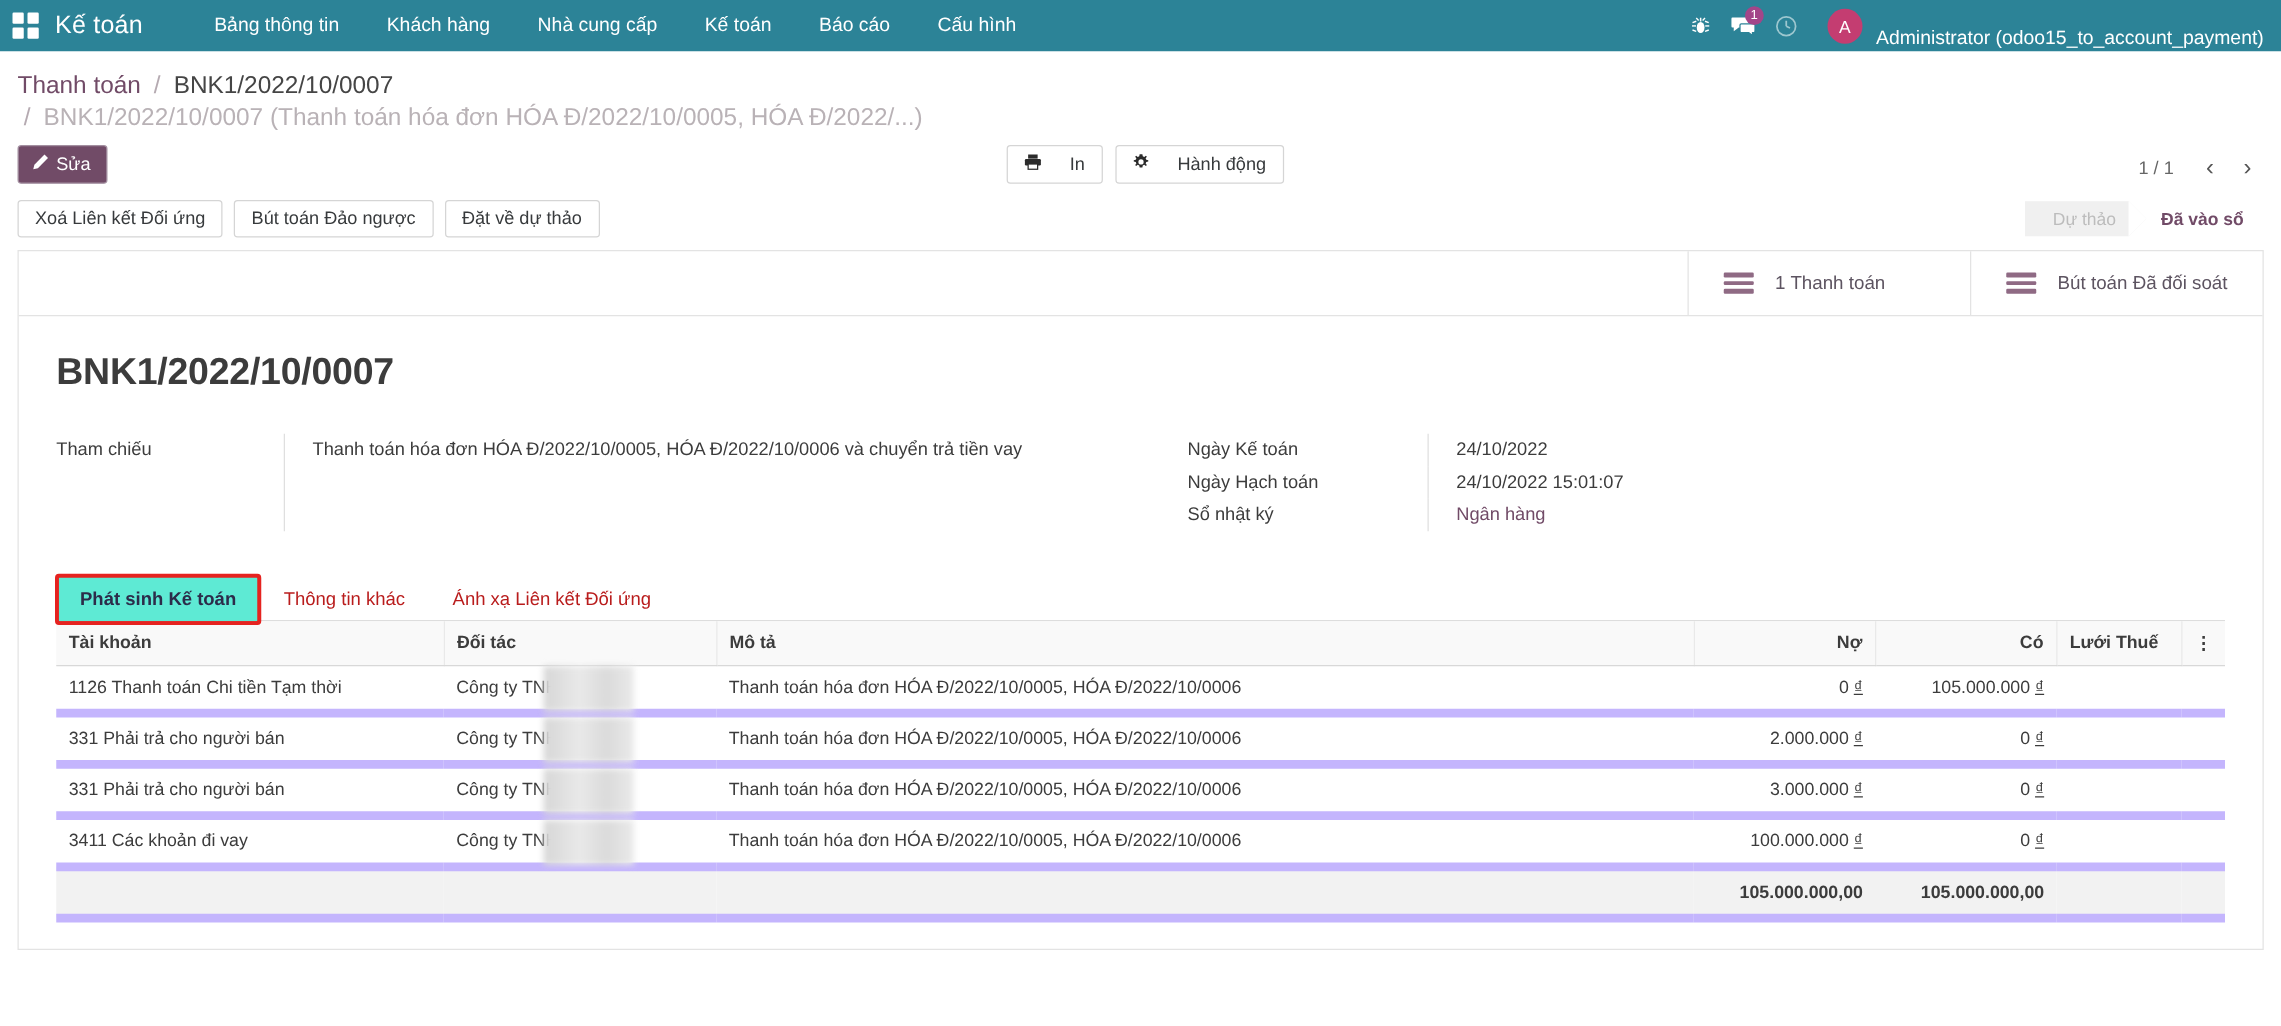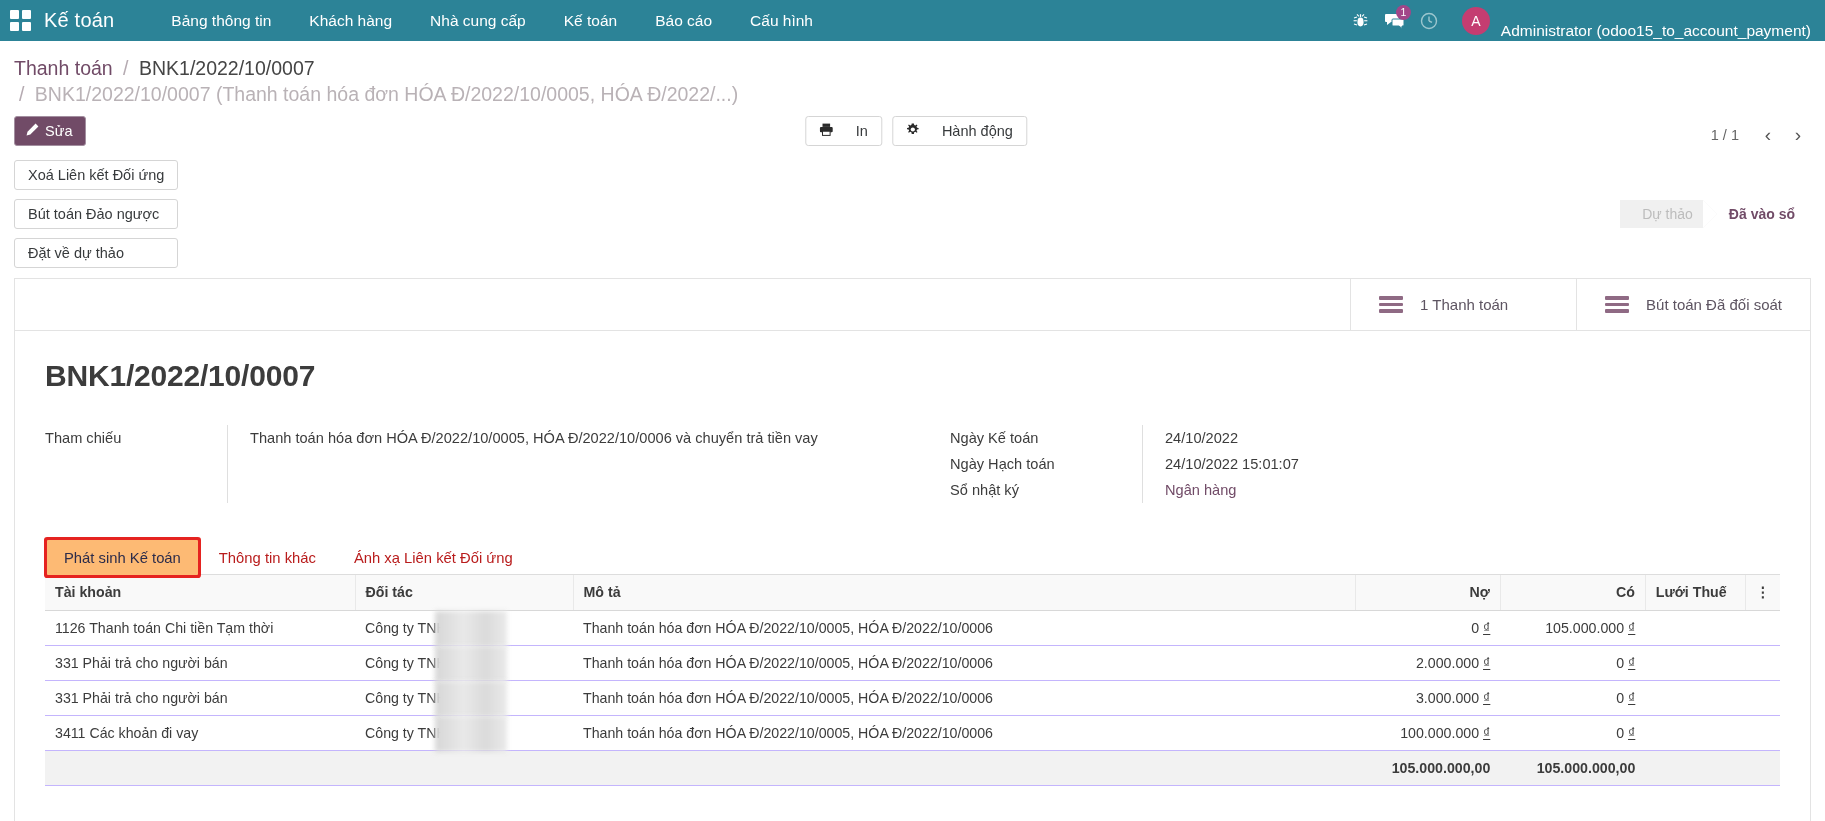--- a/index.html
+++ b/index.html
@@ -153,21 +153,21 @@
     color: #555;
     font-size: 19px;
   }
 
   
   .cp2 {
     display: flex;
     align-items: center;
     padding: 9px 14px 10px 14px;
   }
-  .cp2-left { display: flex; gap: 9px; flex-direction: column; }
+  .cp2-left { display: flex; gap: 9px; }
   .statusbar {
     margin-left: auto;
     display: flex;
     align-items: stretch;
     height: 28px;
     font-size: 14px;
     font-weight: bold;
   }
   .st {
     display: flex; align-items: center;
@@ -290,25 +290,26 @@
     padding: 9px 16px;
     cursor: pointer;
     color: #b91c1c;
     border: 1px solid transparent;
     border-bottom: none;
     position: relative;
     top: 1px;
     white-space: nowrap;
   }
   .tab.active {
-    background: #fdba74;
+    background: #5eead4;
     color: #2c2c4a;
     box-shadow: 0 0 0 3px #e52320;
     z-index: 5;
     border-radius: 1px;
+    font-weight: bold;
   }
 
   
   table.lines {
     width: 100%;
     border-collapse: collapse;
     font-size: 14.2px;
   }
   table.lines thead th {
     text-align: left;
@@ -320,21 +321,21 @@
     border-bottom: 1px solid #d8d8d8;
     border-right: 1px solid #e9e9e9;
     white-space: nowrap;
     height: 35px;
     vertical-align: middle;
   }
   table.lines thead th.num { text-align: right; }
   table.lines thead th:last-child { border-right: none; }
   table.lines tbody td {
     padding: 9px 10px;
-    border-bottom: 1px solid #c4b5fd;
+    border-bottom: 7px solid #c4b5fd;
     color: #3c3c3c;
     white-space: nowrap;
     vertical-align: middle;
   }
   table.lines tbody td.num { text-align: right; }
   .cur { text-decoration: underline; }
   tr.total td {
     background: #f2f2f2;
     font-weight: bold;
     border-bottom: 1px solid #e0e0e0;

